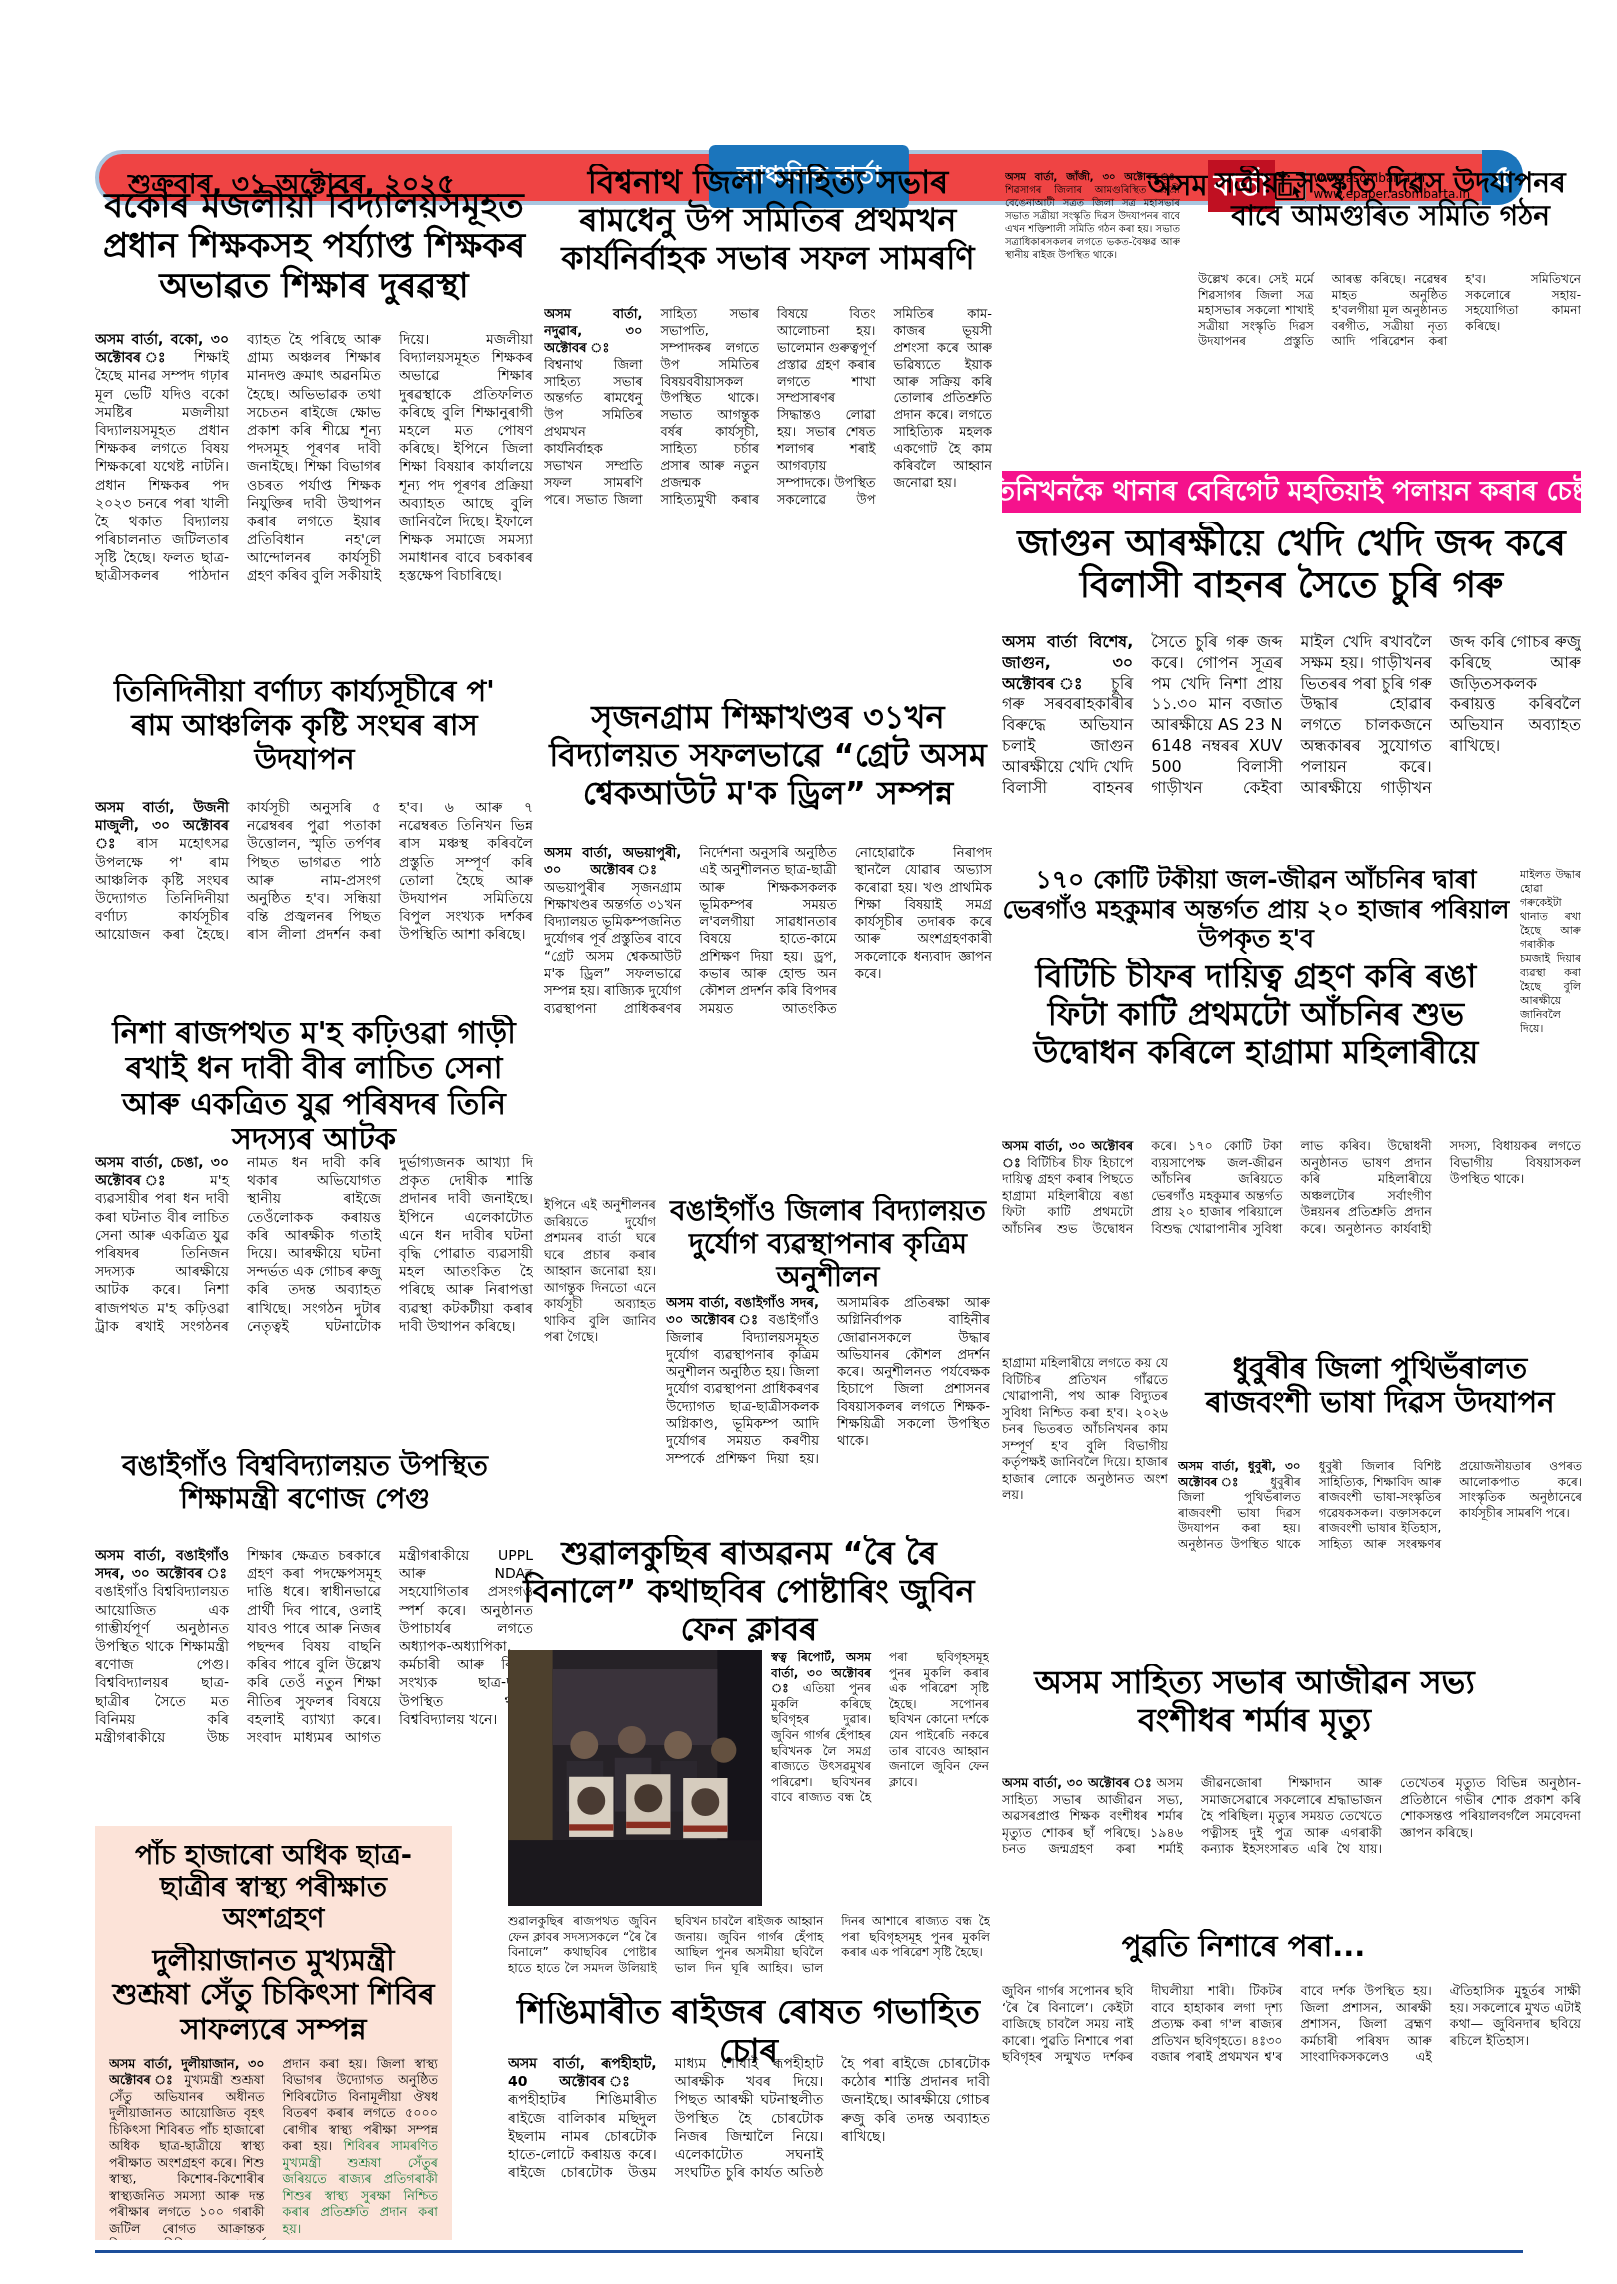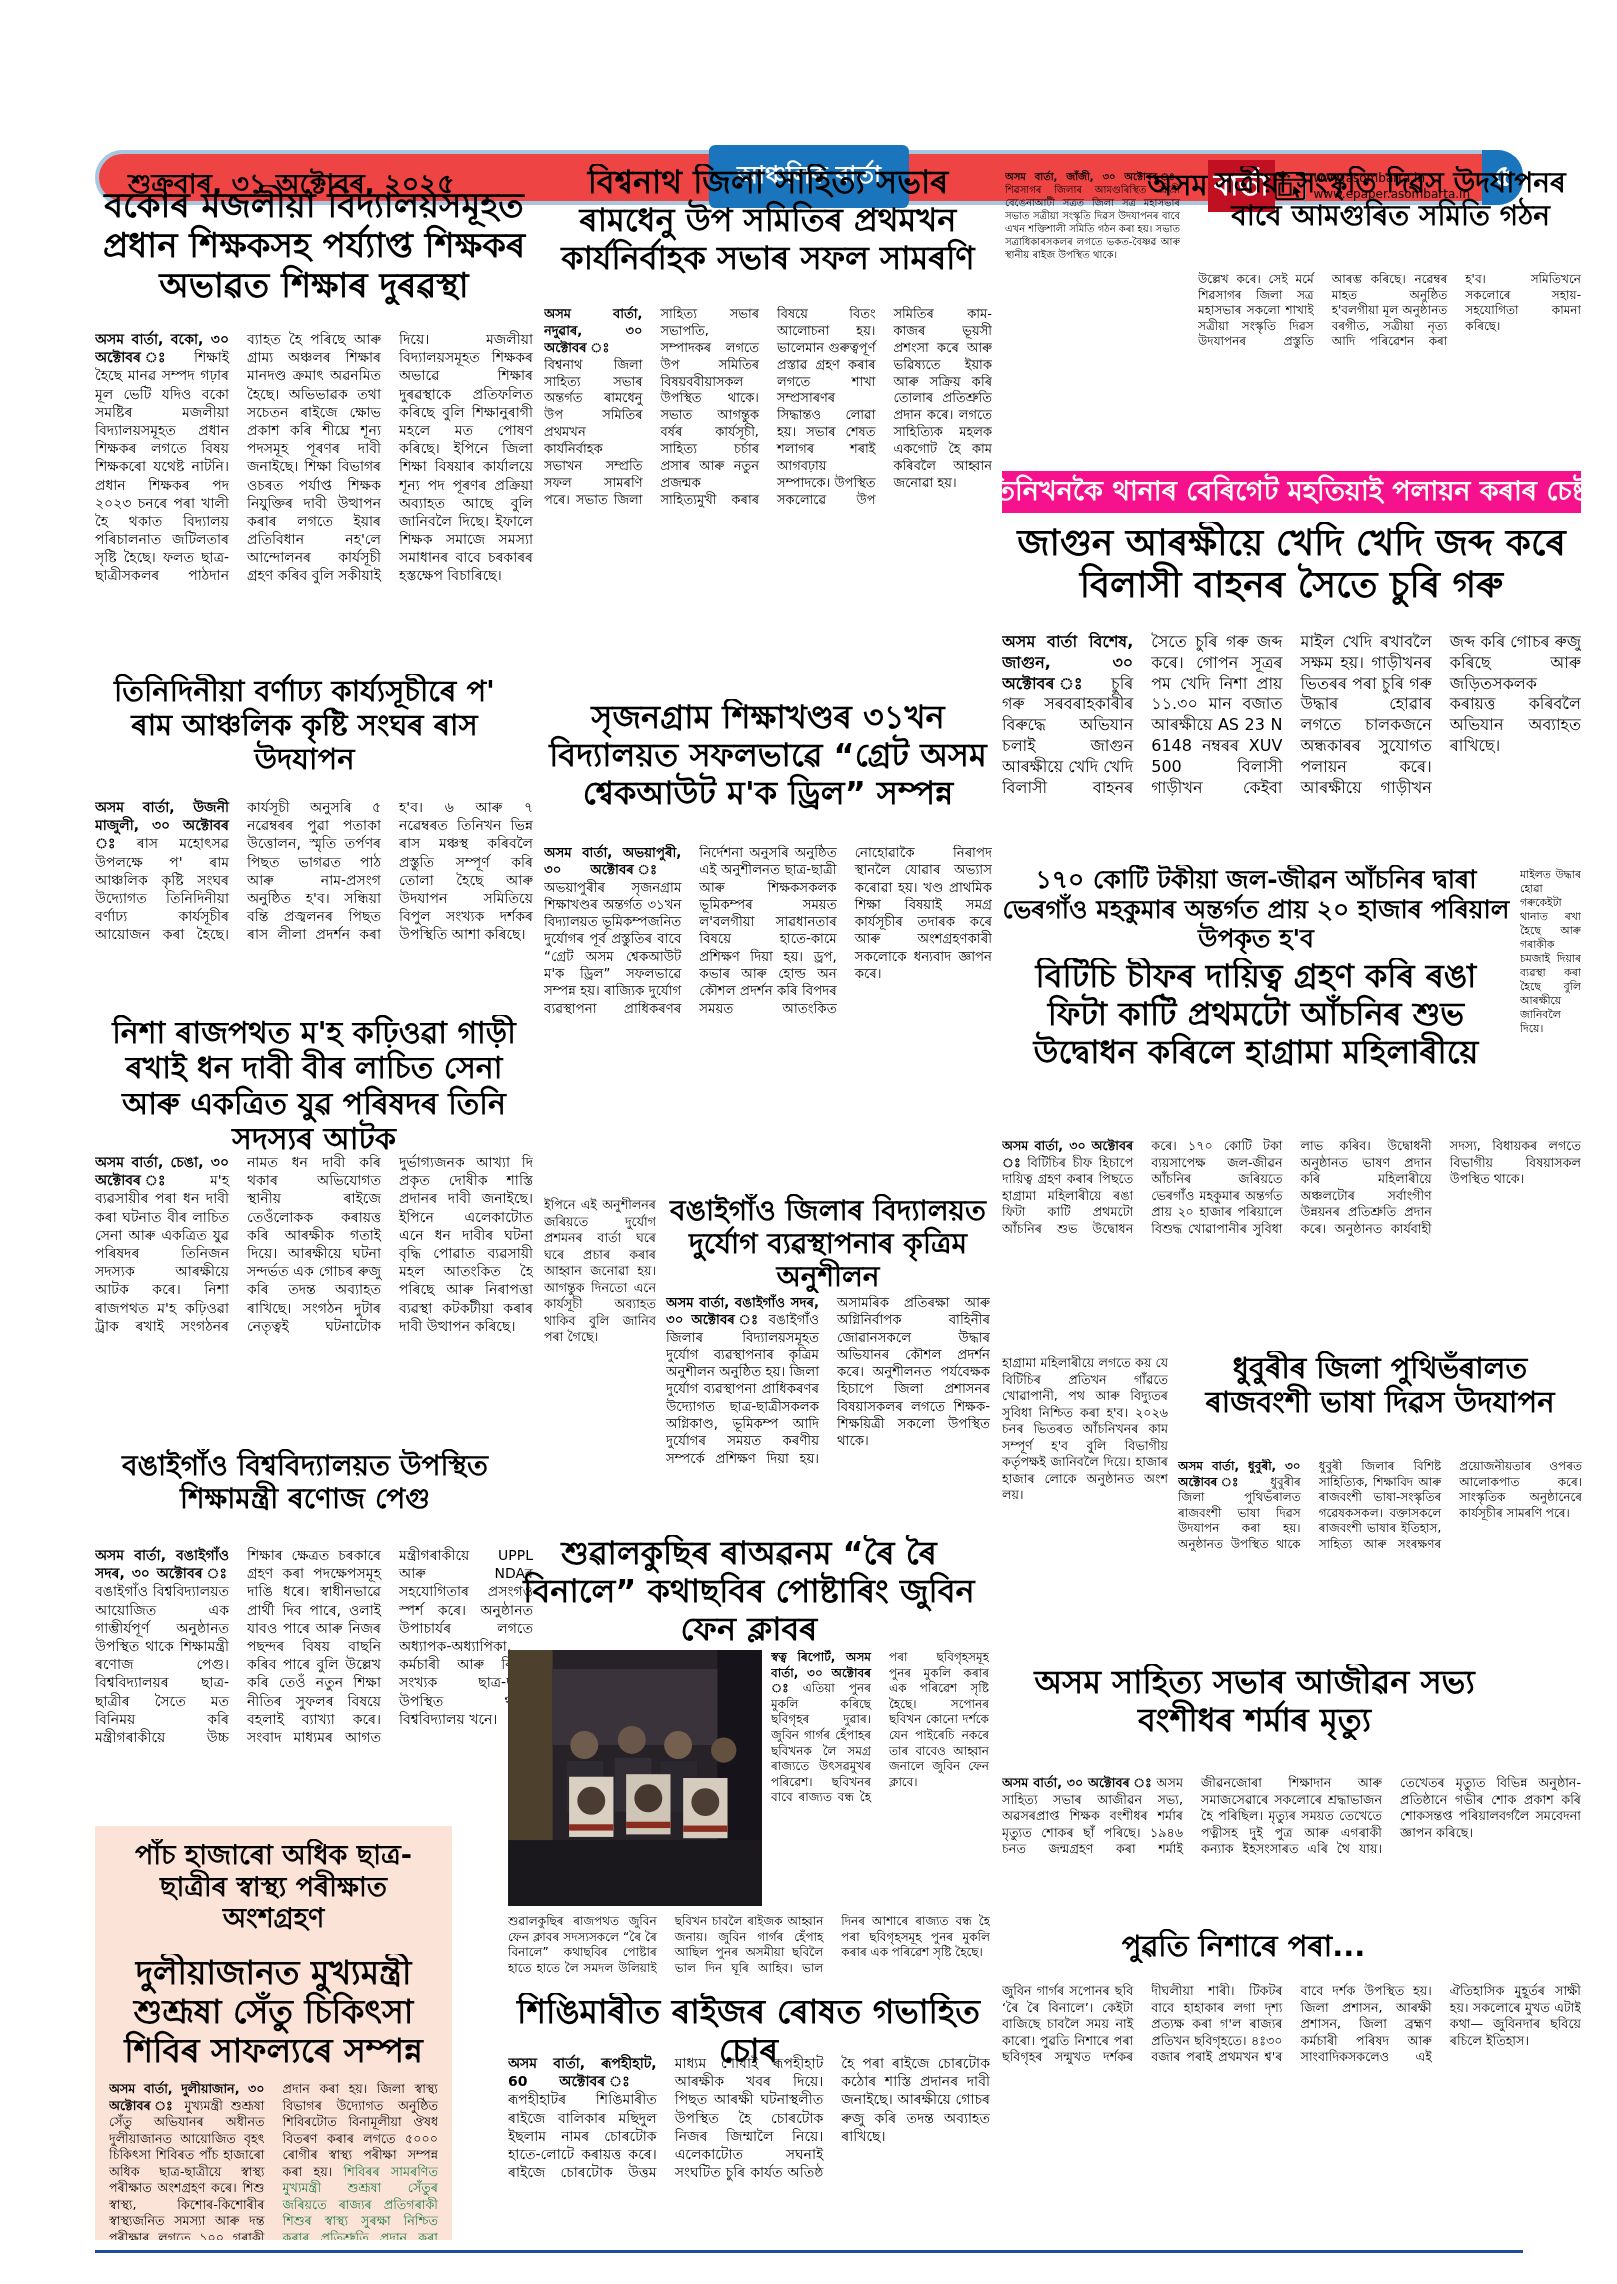--- a/index.html
+++ b/index.html
@@ -91,21 +91,21 @@
 </div>
 
 <h2 class="abs hl" style="left:102px;top:1449px;width:406px;font-size:28px">বঙাইগাঁও বিশ্ববিদ্যালয়ত উপস্থিত শিক্ষামন্ত্ৰী ৰণোজ পেগু</h2>
 <div class="abs body-text" style="left:95px;top:1546px;width:438px;height:272px;column-count:3">
   <span class="byline">অসম বাৰ্তা, বঙাইগাঁও সদৰ, ৩০ অক্টোবৰ ঃ</span>
   <span>বঙাইগাঁও বিশ্ববিদ্যালয়ত আয়োজিত এক গাম্ভীৰ্যপূৰ্ণ অনুষ্ঠানত উপস্থিত থাকে শিক্ষামন্ত্ৰী ৰণোজ পেগু। বিশ্ববিদ্যালয়ৰ ছাত্ৰ-ছাত্ৰীৰ সৈতে মত বিনিময় কৰি মন্ত্ৰীগৰাকীয়ে উচ্চ শিক্ষাৰ ক্ষেত্ৰত চৰকাৰে গ্ৰহণ কৰা পদক্ষেপসমূহ দাঙি ধৰে। স্বাধীনভাৱে প্ৰাৰ্থী দিব পাৰে, ওলাই যাবও পাৰে আৰু নিজৰ পছন্দৰ বিষয় বাছনি কৰিব পাৰে বুলি উল্লেখ কৰি তেওঁ নতুন শিক্ষা নীতিৰ সুফলৰ বিষয়ে বহলাই ব্যাখ্যা কৰে। সংবাদ মাধ্যমৰ আগত মন্ত্ৰীগৰাকীয়ে UPPL আৰু NDAৰ সহযোগিতাৰ প্ৰসংগও স্পৰ্শ কৰে। অনুষ্ঠানত উপাচাৰ্যৰ লগতে অধ্যাপক-অধ্যাপিকা, কৰ্মচাৰী আৰু বিপুল সংখ্যক ছাত্ৰ-ছাত্ৰী উপস্থিত থাকে বিশ্ববিদ্যালয় খনে।</span>
 </div>
 
 <div class="abs peach-box" style="left:95px;top:1826px;width:357px;height:414px">
   <h3 class="hl" style="font-size:27px">পাঁচ হাজাৰো অধিক ছাত্ৰ-ছাত্ৰীৰ স্বাস্থ্য পৰীক্ষাত অংশগ্ৰহণ</h3>
-  <h3 class="hl" style="font-size:33px;margin-top:20px">দুলীয়াজানত মুখ্যমন্ত্ৰী শুশ্ৰূষা সেঁতু চিকিৎসা শিবিৰ সাফল্যৰে সম্পন্ন</h3>
+  <h3 class="hl" style="font-size:29px;margin-top:9px">দুলীয়াজানত মুখ্যমন্ত্ৰী শুশ্ৰূষা সেঁতু চিকিৎসা শিবিৰ সাফল্যৰে সম্পন্ন</h3>
   <div class="body-text" style="height:209px;column-count:2;font-size:12.7px;margin-top:10px">
     <span class="byline">অসম বাৰ্তা, দুলীয়াজান, ৩০ অক্টোবৰ ঃ</span>
     <span>মুখ্যমন্ত্ৰী শুশ্ৰূষা সেঁতু অভিযানৰ অধীনত দুলীয়াজানত আয়োজিত বৃহৎ চিকিৎসা শিবিৰত পাঁচ হাজাৰো অধিক ছাত্ৰ-ছাত্ৰীয়ে স্বাস্থ্য পৰীক্ষাত অংশগ্ৰহণ কৰে। শিশু স্বাস্থ্য, কিশোৰ-কিশোৰীৰ স্বাস্থ্যজনিত সমস্যা আৰু দন্ত পৰীক্ষাৰ লগতে ১০০ গৰাকী জটিল ৰোগত আক্ৰান্তক বিশেষজ্ঞ চিকিৎসকৰ পৰামৰ্শ প্ৰদান কৰা হয়। জিলা স্বাস্থ্য বিভাগৰ উদ্যোগত অনুষ্ঠিত শিবিৰটোত বিনামূলীয়া ঔষধ বিতৰণ কৰাৰ লগতে ৫০০০ ৰোগীৰ স্বাস্থ্য পৰীক্ষা সম্পন্ন কৰা হয়।</span>
     <span class="note-green">শিবিৰৰ সামৰণিত মুখ্যমন্ত্ৰী শুশ্ৰূষা সেঁতুৰ জৰিয়তে ৰাজ্যৰ প্ৰতিগৰাকী শিশুৰ স্বাস্থ্য সুৰক্ষা নিশ্চিত কৰাৰ প্ৰতিশ্ৰুতি প্ৰদান কৰা হয়।</span>
   </div>
 </div>
 
 <h2 class="abs hl" style="left:544px;top:164px;width:448px;font-size:32px">বিশ্বনাথ জিলা সাহিত্য সভাৰ ৰামধেনু উপ সমিতিৰ প্ৰথমখন কাৰ্যনিৰ্বাহক সভাৰ সফল সামৰণি</h2>
 <div class="abs body-text" style="left:544px;top:306px;width:448px;height:376px;column-count:4;font-size:13px">
   <span class="byline">অসম বাৰ্তা, নদুৱাৰ, ৩০ অক্টোবৰ ঃ</span>
@@ -158,21 +158,21 @@
 <div class="abs body-text" style="left:771px;top:1650px;width:218px;height:274px;column-count:2;font-size:12px">
   <span class="byline">স্বত্ব ৰিপোৰ্ট, অসম বাৰ্তা, ৩০ অক্টোবৰ ঃ</span>
   <span>এতিয়া পুনৰ মুকলি কৰিছে ছবিগৃহৰ দুৱাৰ। জুবিন গাৰ্গৰ হেঁপাহৰ ছবিখনক লৈ সমগ্ৰ ৰাজ্যতে উৎসৱমুখৰ পৰিৱেশ। ছবিখনৰ বাবে ৰাজ্যত বন্ধ হৈ পৰা ছবিগৃহসমূহ পুনৰ মুকলি কৰাৰ এক পৰিৱেশ সৃষ্টি হৈছে। সপোনৰ ছবিখন কোনো দৰ্শকে যেন পাইৰেচি নকৰে তাৰ বাবেও আহ্বান জনালে জুবিন ফেন ক্লাবে।</span>
 </div>
 <div class="abs body-text" style="left:508px;top:1914px;width:482px;height:71px;column-count:3;font-size:12px">
   <span>শুৱালকুছিৰ ৰাজপথত জুবিন ফেন ক্লাবৰ সদস্যসকলে “ৰৈ ৰৈ বিনালে” কথাছবিৰ পোষ্টাৰ হাতে হাতে লৈ সমদল উলিয়াই ছবিখন চাবলৈ ৰাইজক আহ্বান জনায়। জুবিন গাৰ্গৰ হেঁপাহ আছিল পুনৰ অসমীয়া ছবিলৈ ভাল দিন ঘূৰি আহিব। ভাল দিনৰ আশাৰে ৰাজ্যত বন্ধ হৈ পৰা ছবিগৃহসমূহ পুনৰ মুকলি কৰাৰ এক পৰিৱেশ সৃষ্টি হৈছে।</span>
 </div>
 
 <h2 class="abs hl" style="left:501px;top:1993px;width:495px;font-size:33px">শিঙিমাৰীত ৰাইজৰ ৰোষত গভাহিত চোৰ</h2>
 <div class="abs body-text" style="left:508px;top:2054px;width:482px;height:180px;column-count:3">
-  <span class="byline">অসম বাৰ্তা, ৰূপহীহাট, 60 অক্টোবৰ ঃ</span>
+  <span class="byline">অসম বাৰ্তা, ৰূপহীহাট, 40 অক্টোবৰ ঃ</span>
   <span>ৰূপহীহাটৰ শিঙিমাৰীত ৰাইজে বালিকাৰ মছিদুল ইছলাম নামৰ চোৰটোক হাতে-লোটে কৰায়ত্ত কৰে। ৰাইজে চোৰটোক উত্তম মাধ্যম শোধাই ৰূপহীহাট আৰক্ষীক খবৰ দিয়ে। পিছত আৰক্ষী ঘটনাস্থলীত উপস্থিত হৈ চোৰটোক নিজৰ জিম্মালৈ নিয়ে। এলেকাটোত সঘনাই সংঘটিত চুৰি কাৰ্যত অতিষ্ঠ হৈ পৰা ৰাইজে চোৰটোক কঠোৰ শাস্তি প্ৰদানৰ দাবী জনাইছে। আৰক্ষীয়ে গোচৰ ৰুজু কৰি তদন্ত অব্যাহত ৰাখিছে।</span>
 </div>
 
 <h2 class="abs hl" style="left:1200px;top:166px;width:381px;font-size:28px">সত্ৰীয়া সংস্কৃতি দিৱস উদযাপনৰ বাবে আমগুৰিত সমিতি গঠন</h2>
 <div class="abs body-text" style="left:1005px;top:170px;width:175px;height:296px;column-count:1;font-size:10px">
   <span class="byline">অসম বাৰ্তা, জাঁজী, ৩০ অক্টোবৰ ঃ</span>
   <span>শিৱসাগৰ জিলাৰ আমগুৰিস্থিত শ্ৰীশ্ৰী বেঙেনাআটী সত্ৰত জিলা সত্ৰ মহাসভাৰ সভাত সত্ৰীয়া সংস্কৃতি দিৱস উদযাপনৰ বাবে এখন শক্তিশালী সমিতি গঠন কৰা হয়। সভাত সত্ৰাধিকাৰসকলৰ লগতে ভকত-বৈষ্ণৱ আৰু স্থানীয় ৰাইজ উপস্থিত থাকে।</span>
 </div>
 <div class="abs body-text" style="left:1198px;top:272px;width:383px;height:194px;column-count:3;font-size:12px">
   <span>উল্লেখ কৰে। সেই মৰ্মে শিৱসাগৰ জিলা সত্ৰ মহাসভাৰ সকলো শাখাই সত্ৰীয়া সংস্কৃতি দিৱস উদযাপনৰ প্ৰস্তুতি আৰম্ভ কৰিছে। নৱেম্বৰ মাহত অনুষ্ঠিত হ'বলগীয়া মূল অনুষ্ঠানত বৰগীত, সত্ৰীয়া নৃত্য আদি পৰিৱেশন কৰা হ'ব। সমিতিখনে সকলোৰে সহায়-সহযোগিতা কামনা কৰিছে।</span>

